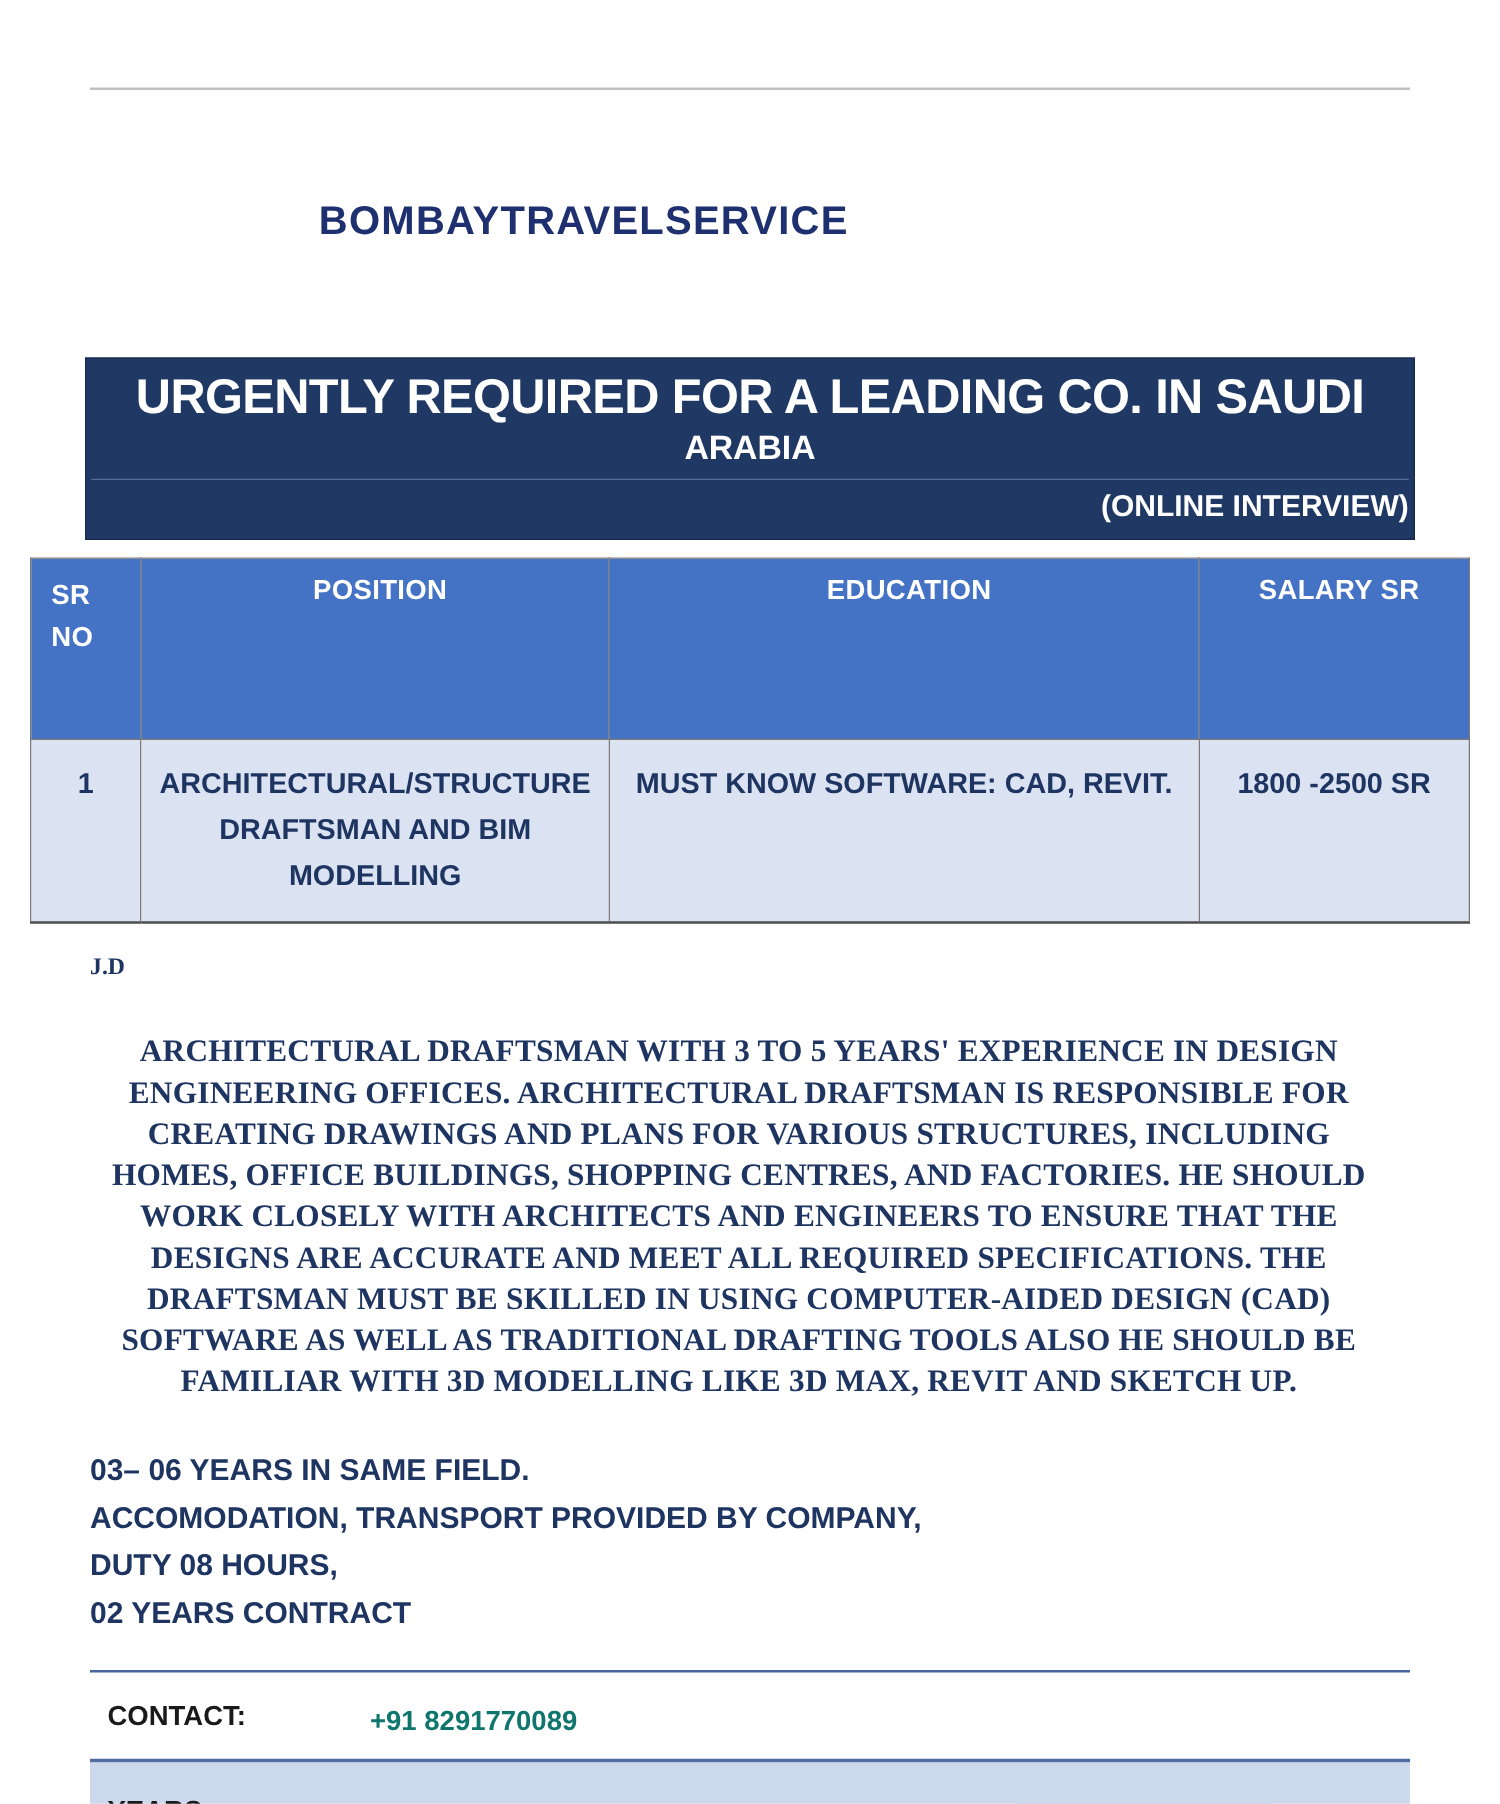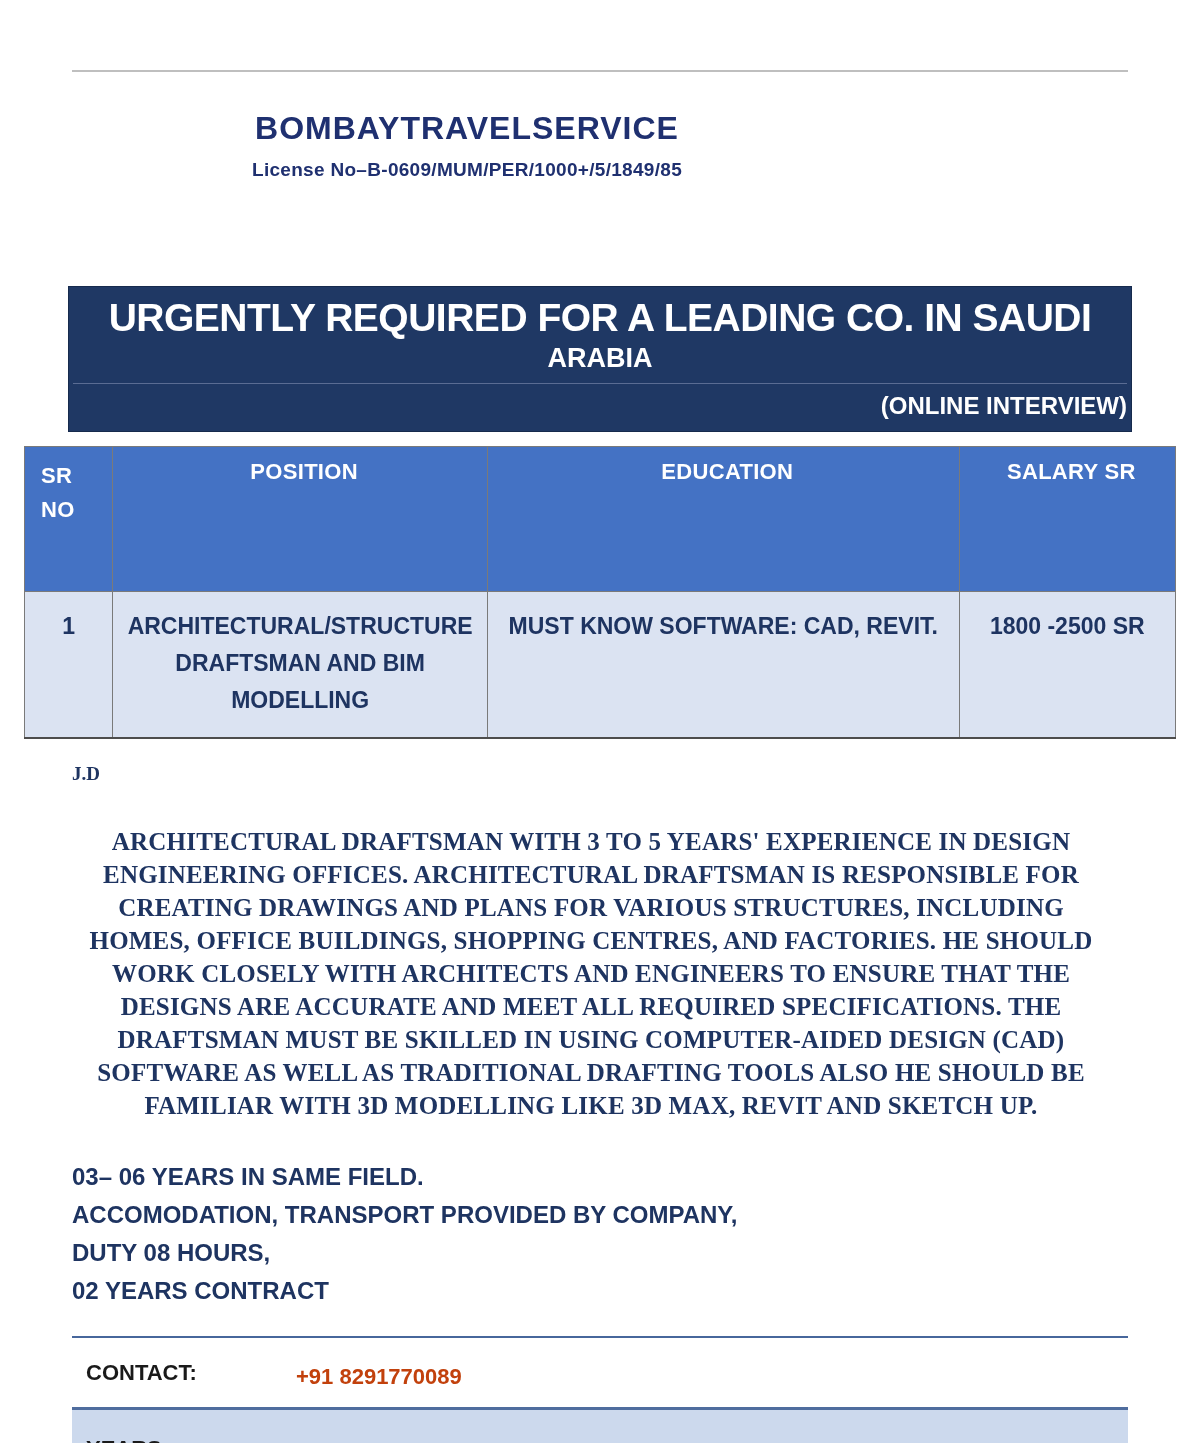--- a/index.html
+++ b/index.html
@@ -19,21 +19,21 @@
   body{
     width:1200px;height:1443px;background:#ffffff;overflow:hidden;
     font-family:"Liberation Sans",sans-serif;position:relative;
   }
   .page{position:relative;width:1200px;height:1443px;}
 
   .top-rule{margin:70px 72px 0 72px;border-top:2px solid #bfbfbf;height:0;}
 
   .header-row{position:relative;margin:16px 72px 0 72px;height:160px;}
   .header-center{width:790px;text-align:center;padding-top:22px;}
-  .company-name{font-size:32px;font-weight:bold;color:var(--navy-text);letter-spacing:1px;}
+  .company-name{font-size:32px;font-weight:bold;color:var(--navy-text);letter-spacing:1px;margin-top:48px;}
   .license{font-size:19px;font-weight:bold;color:var(--navy-text);margin-top:12px;letter-spacing:0.3px;}
 
   .logo{position:absolute;top:8px;right:28px;display:flex;align-items:flex-start;gap:10px;}
   .logo-mark svg{width:78px;height:122px;display:block;}
   .logo-text{font-weight:bold;color:#3a3e99;font-size:28px;line-height:40px;letter-spacing:3px;padding-top:4px;}
 
   .banner{
     margin:38px 68px 0 68px;background:var(--banner-bg);color:#ffffff;
     text-align:center;padding:8px 4px 10px 4px;border:1px solid #162a4d;
   }
@@ -71,36 +71,35 @@
     text-align:center;
   }
 
   .terms{margin:36px 72px 0 72px;color:var(--body-navy);font-weight:bold;font-size:24px;line-height:38px;}
 
   .divider{margin:26px 72px 0 72px;border-top:2px solid var(--rule-blue);height:0;}
 
   .contact-table{margin:6px 72px 0 72px;}
   .contact-row{display:flex;align-items:flex-start;}
   .contact-row .c-label{width:210px;flex:0 0 210px;font-size:22px;font-weight:bold;color:#1a1a1a;}
-  .contact-row .c-value{flex:1;font-size:22px;font-weight:bold;color:#c2410c;line-height:33px;}
+  .contact-row .c-value{flex:1;font-size:22px;font-weight:bold;color:#0f766e;line-height:33px;}
   .row-contact{padding:16px 0 14px 14px;background:#ffffff;}
   .row-email{padding:26px 0 24px 14px;background:var(--email-row-bg);}
   .mid-rule{border-top:3px solid #4f6d9e;height:0;}
 </style>
 </head>
 <body>
 
 <div class="page">
 
   <div class="top-rule"></div>
 
   <div class="header-row">
     <div class="header-center">
       <div class="company-name">BOMBAYTRAVELSERVICE</div>
-      <div class="license">License No–B-0609/MUM/PER/1000+/5/1849/85</div>
     </div>
 
   </div>
 
   <div class="banner">
     <div class="banner-line1">URGENTLY REQUIRED FOR A LEADING CO. IN SAUDI</div>
     <div class="banner-line2">ARABIA</div>
     <div class="banner-sub">(ONLINE INTERVIEW)</div>
   </div>
 

